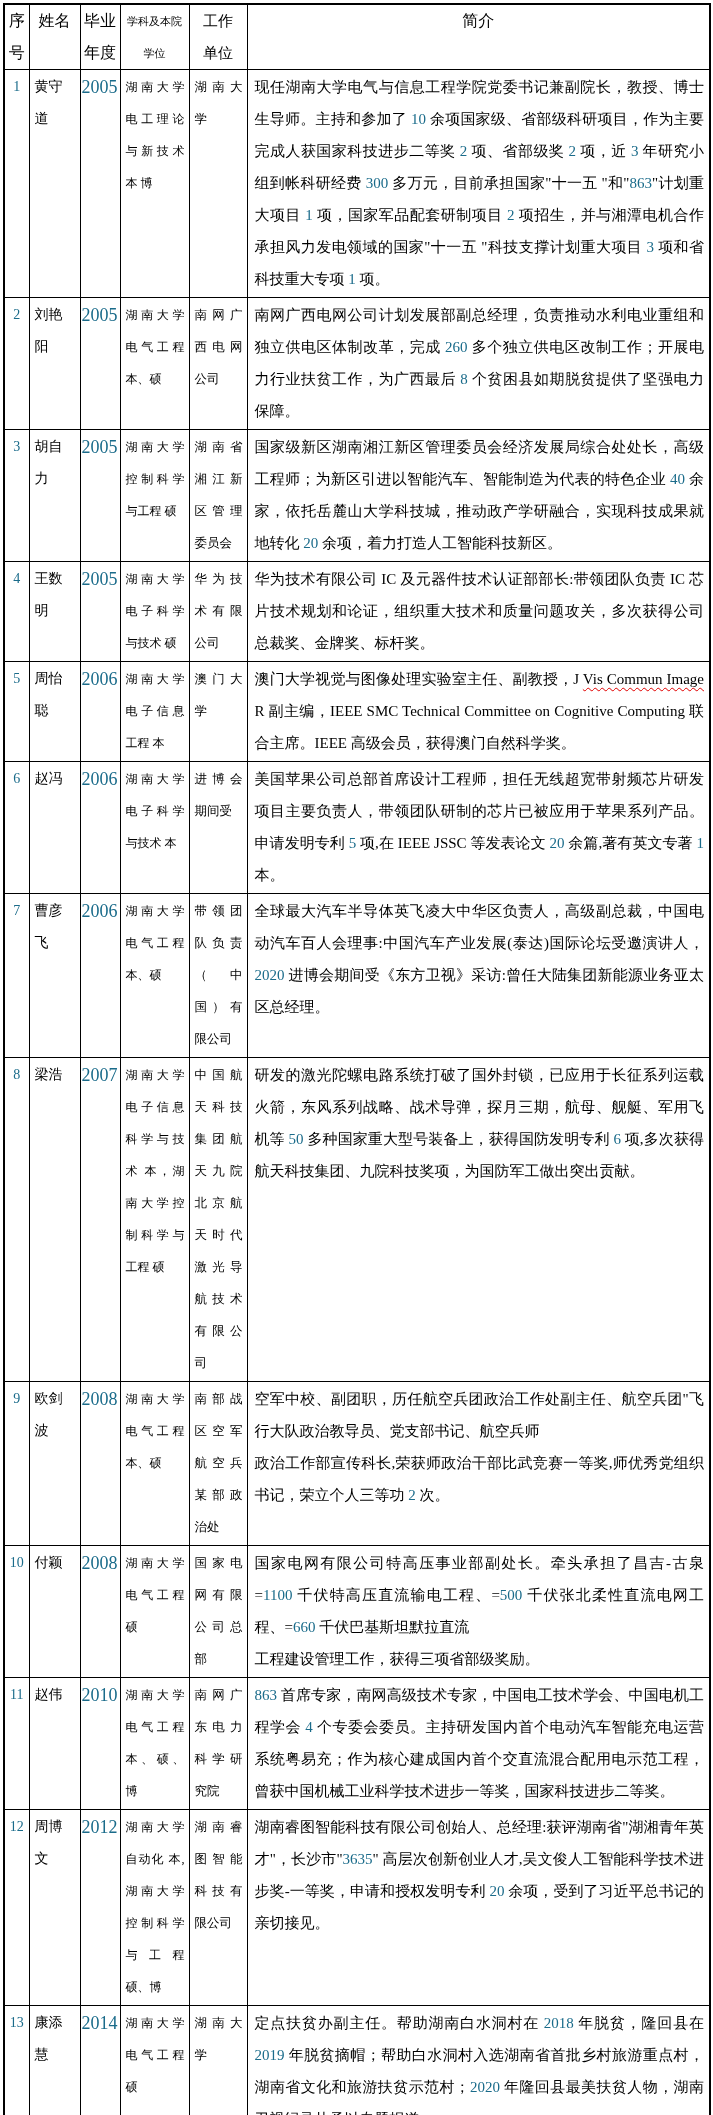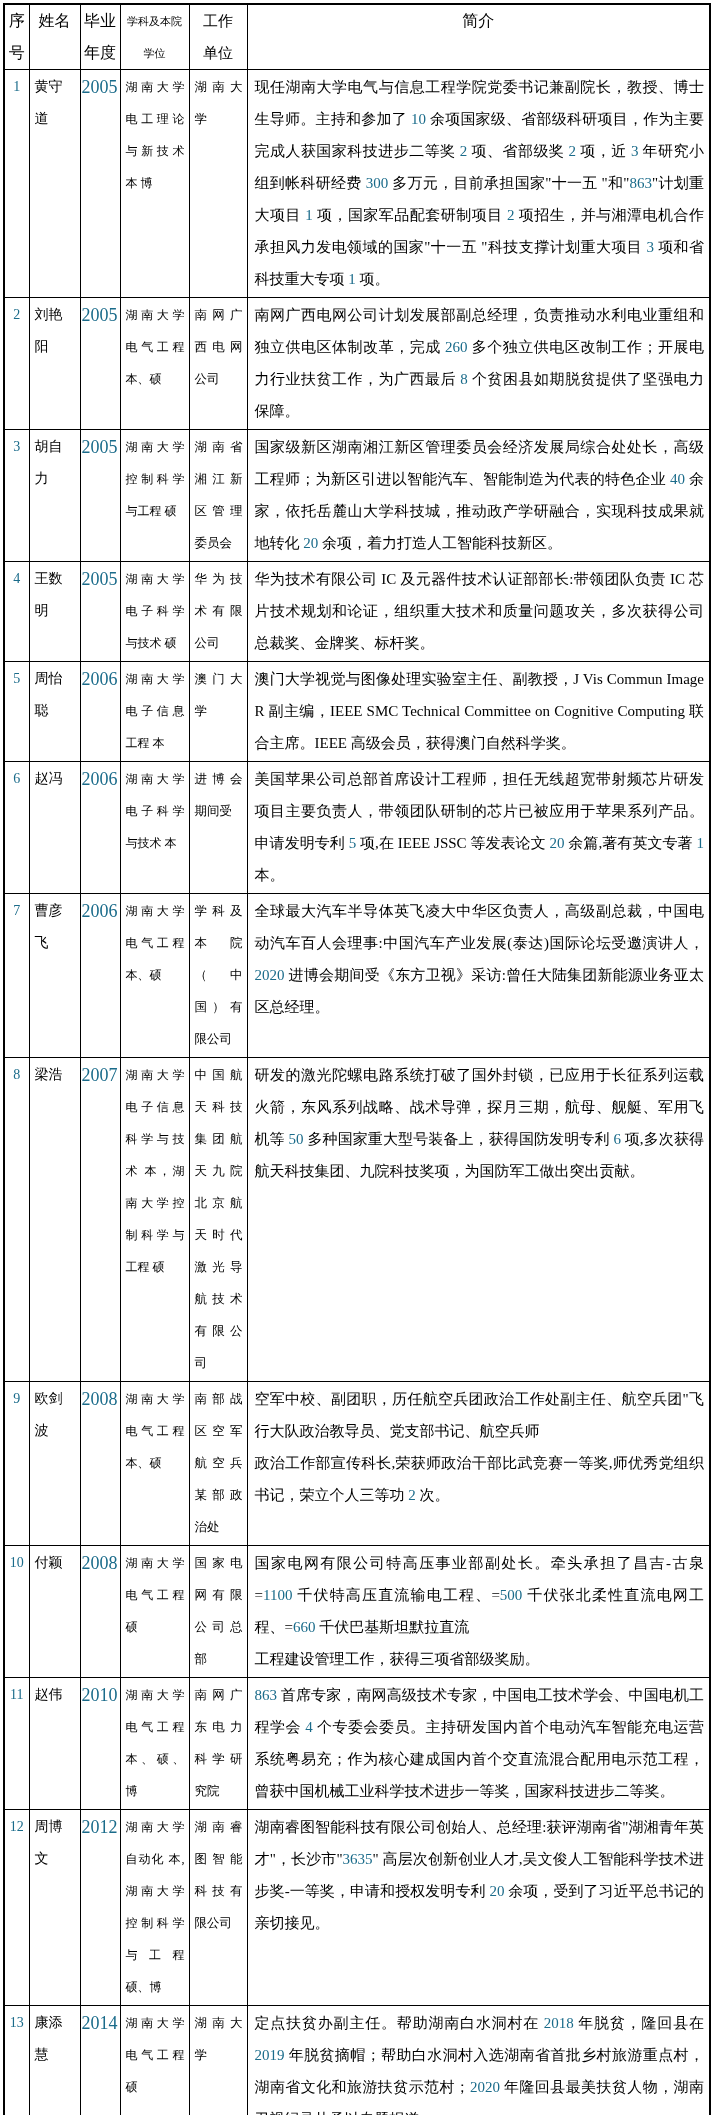--- a/index.html
+++ b/index.html
@@ -17,21 +17,21 @@
   th.c-major{font-size:11px;}
   th.c-employer{font-size:15px;margin-left:24px;}
   td{padding:1px 4px 2px 5px;}
   td.c-index{text-align:center;font-size:14px;padding:1px 1px;}
   td.c-name{font-size:14px;}
   td.c-year{text-align:left;font-size:18px;padding:1px 1px;}
   td.c-major{font-size:12px;text-align:justify;}
   td.c-employer{font-size:12.5px;text-align:justify;}
   td.c-intro{font-size:15px;text-align:justify;padding:1px 5px 2px 7px;}
   .num{color:var(--digit-color,#1a6b8a);}
-  .wavy{text-decoration-style:wavy;
+  .wavy{text-decoration:underline;text-decoration-style:wavy;
         text-decoration-color:var(--wavy-color,#e00000);
         text-decoration-thickness:1px;text-underline-offset:3px;}
 </style>
 </head>
 <body>
 
 <div class="page">
   <table>
     <colgroup>
       <col class="w-index">
@@ -102,21 +102,21 @@
     <td class="c-year"><span><span class="num">2006</span></span></td>
     <td class="c-major"><span>湖南大学电子科学与技术 本</span></td>
     <td class="c-employer"><span>进博会期间受</span></td>
     <td class="c-intro"><span>美国苹果公司总部首席设计工程师，担任无线超宽带射频芯片研发项目主要负责人，带领团队研制的芯片已被应用于苹果系列产品。申请发明专利 <span class="num">5</span> 项,在 IEEE JSSC 等发表论文 <span class="num">20</span> 余篇,著有英文专著 <span class="num">1</span> 本。</span></td>
   </tr>
         <tr>
     <td class="c-index"><span><span class="num">7</span></span></td>
     <td class="c-name"><span>曹彦飞</span></td>
     <td class="c-year"><span><span class="num">2006</span></span></td>
     <td class="c-major"><span>湖南大学电气工程 本、硕</span></td>
-    <td class="c-employer"><span>学科及本院（中国）有限公司</span></td>
+    <td class="c-employer"><span>带领团队负责（中国）有限公司</span></td>
     <td class="c-intro"><span>全球最大汽车半导体英飞凌大中华区负责人，高级副总裁，中国电动汽车百人会理事:中国汽车产业发展(泰达)国际论坛受邀演讲人，<span class="num">2020</span> 进博会期间受《东方卫视》采访:曾任大陆集团新能源业务亚太区总经理。</span></td>
   </tr>
         <tr>
     <td class="c-index"><span><span class="num">8</span></span></td>
     <td class="c-name"><span>梁浩</span></td>
     <td class="c-year"><span><span class="num">2007</span></span></td>
     <td class="c-major"><span>湖南大学电子信息科学与技术 本，湖南大学控制科学与工程 硕</span></td>
     <td class="c-employer"><span>中国航天科技集团航天九院北京航天时代激光导航技术有限公司</span></td>
     <td class="c-intro"><span>研发的激光陀螺电路系统打破了国外封锁，已应用于长征系列运载火箭，东风系列战略、战术导弹，探月三期，航母、舰艇、军用飞机等 <span class="num">50</span> 多种国家重大型号装备上，获得国防发明专利 <span class="num">6</span> 项,多次获得航天科技集团、九院科技奖项，为国防军工做出突出贡献。</span></td>
   </tr>

